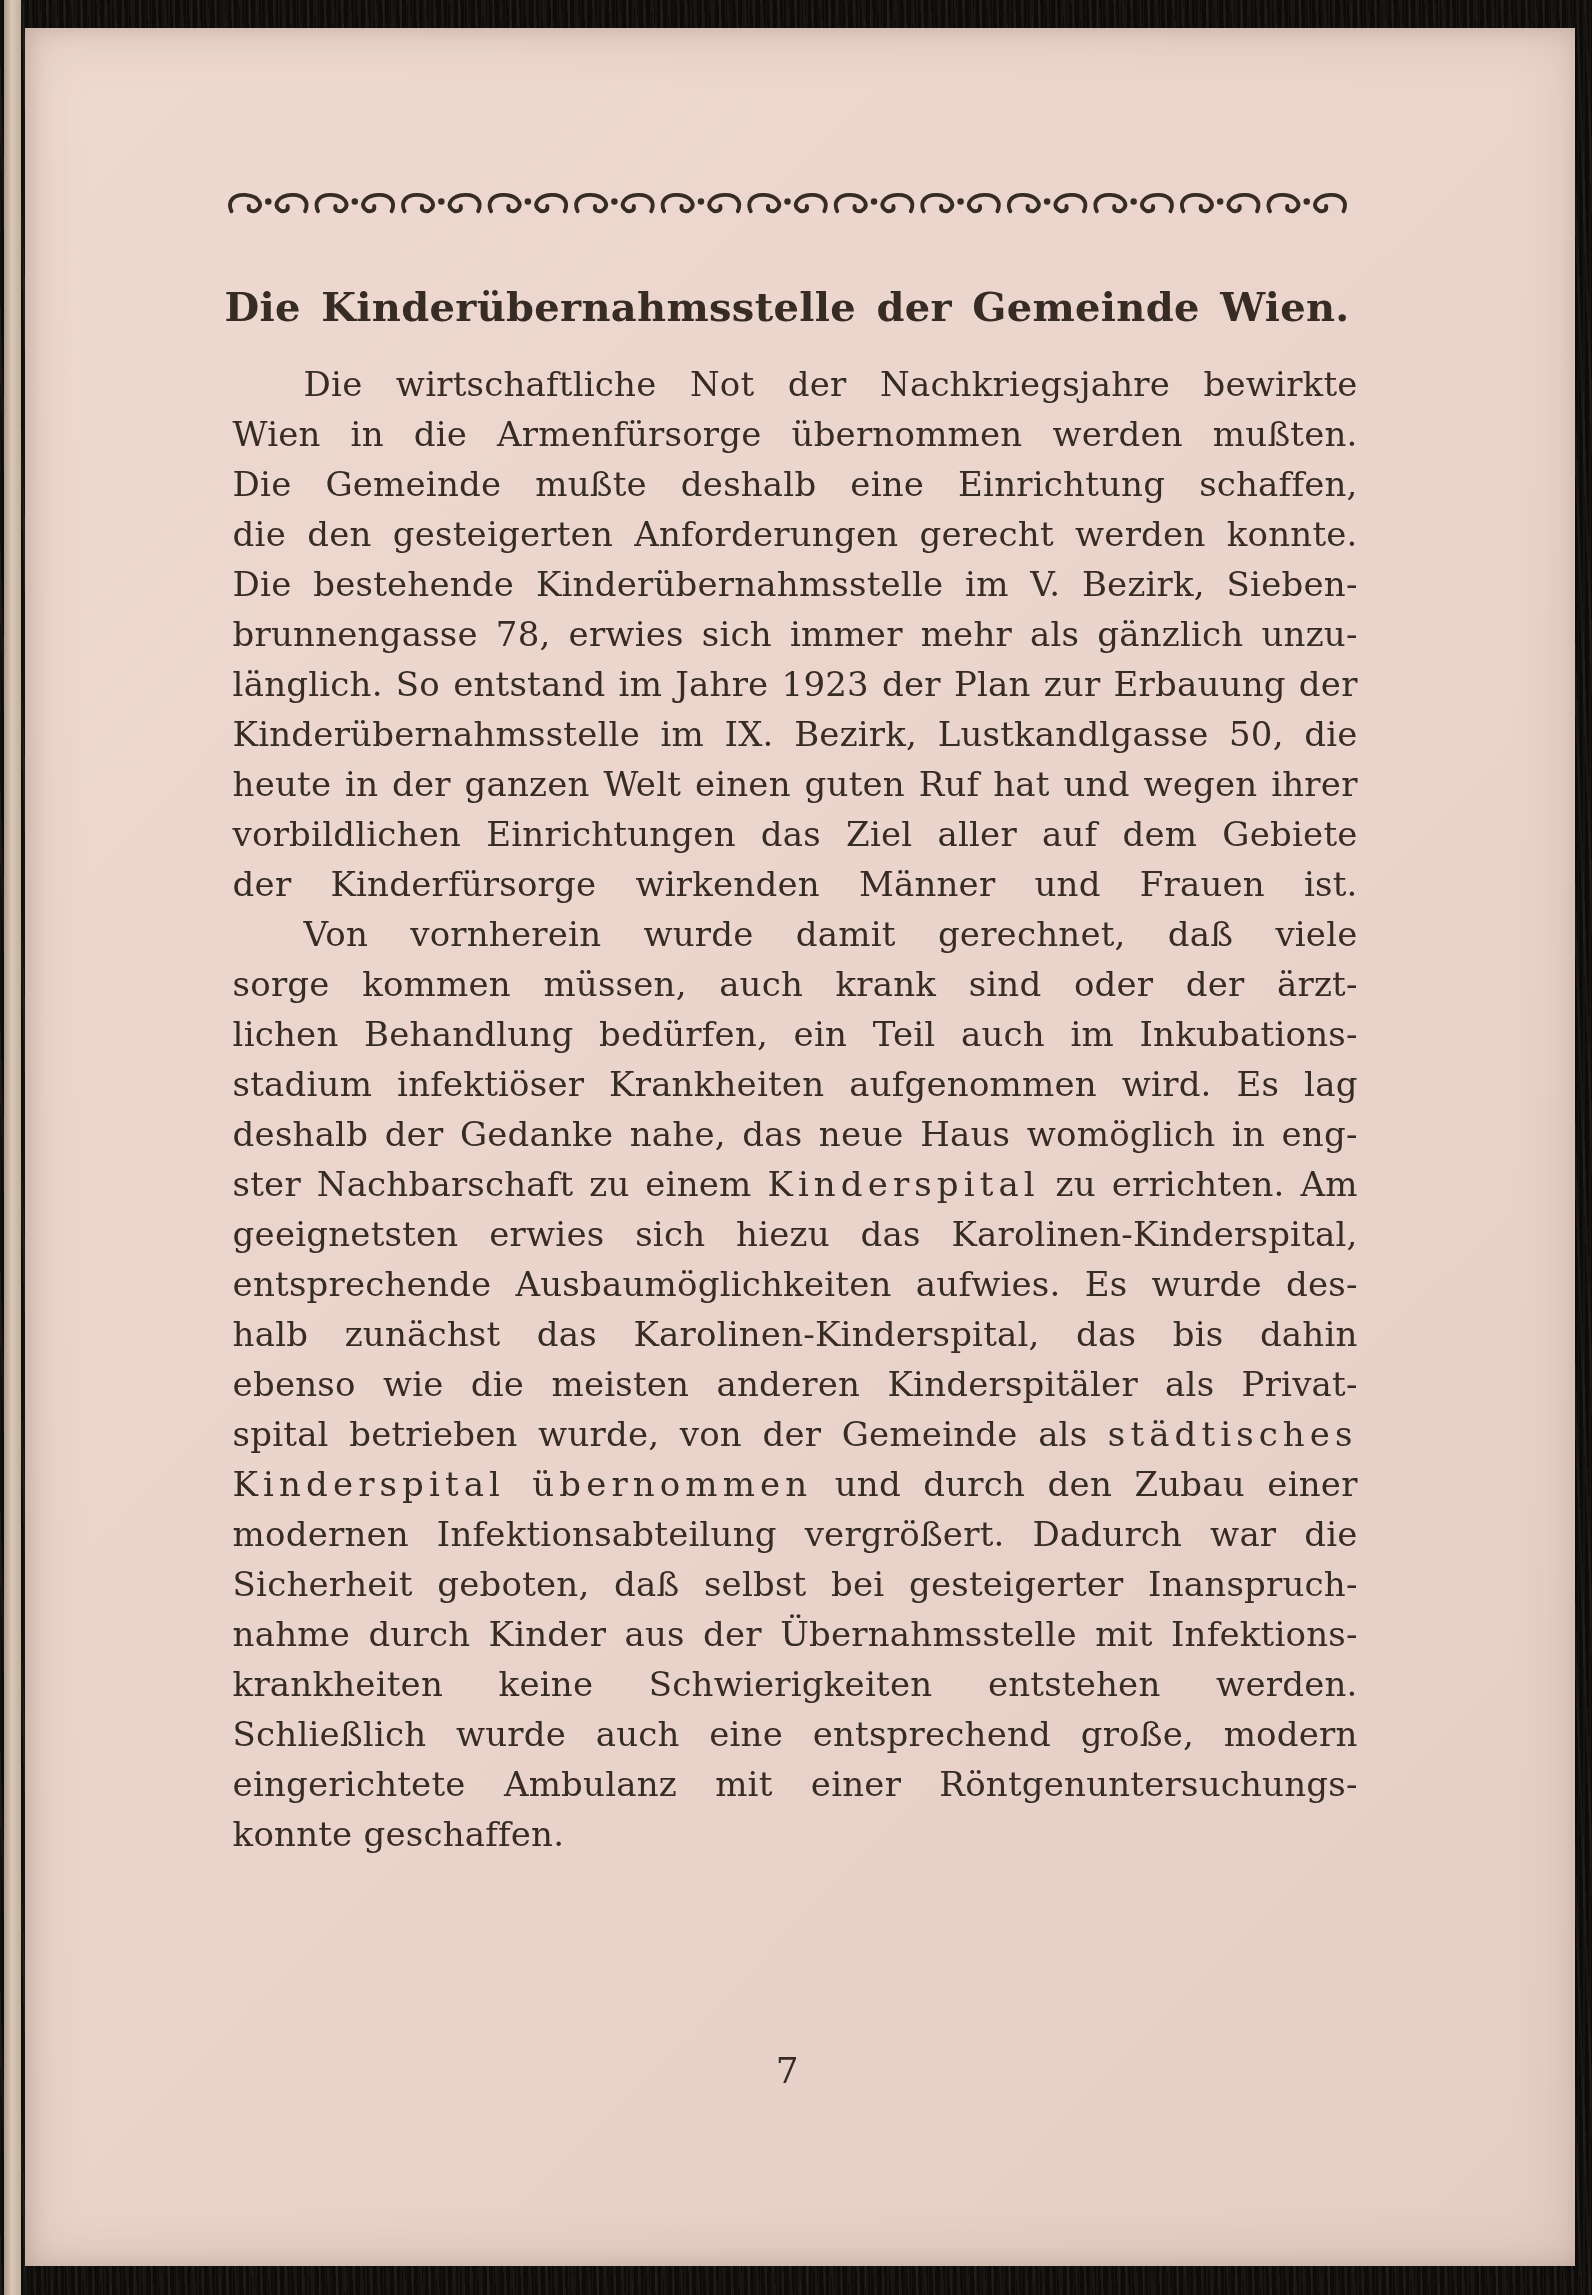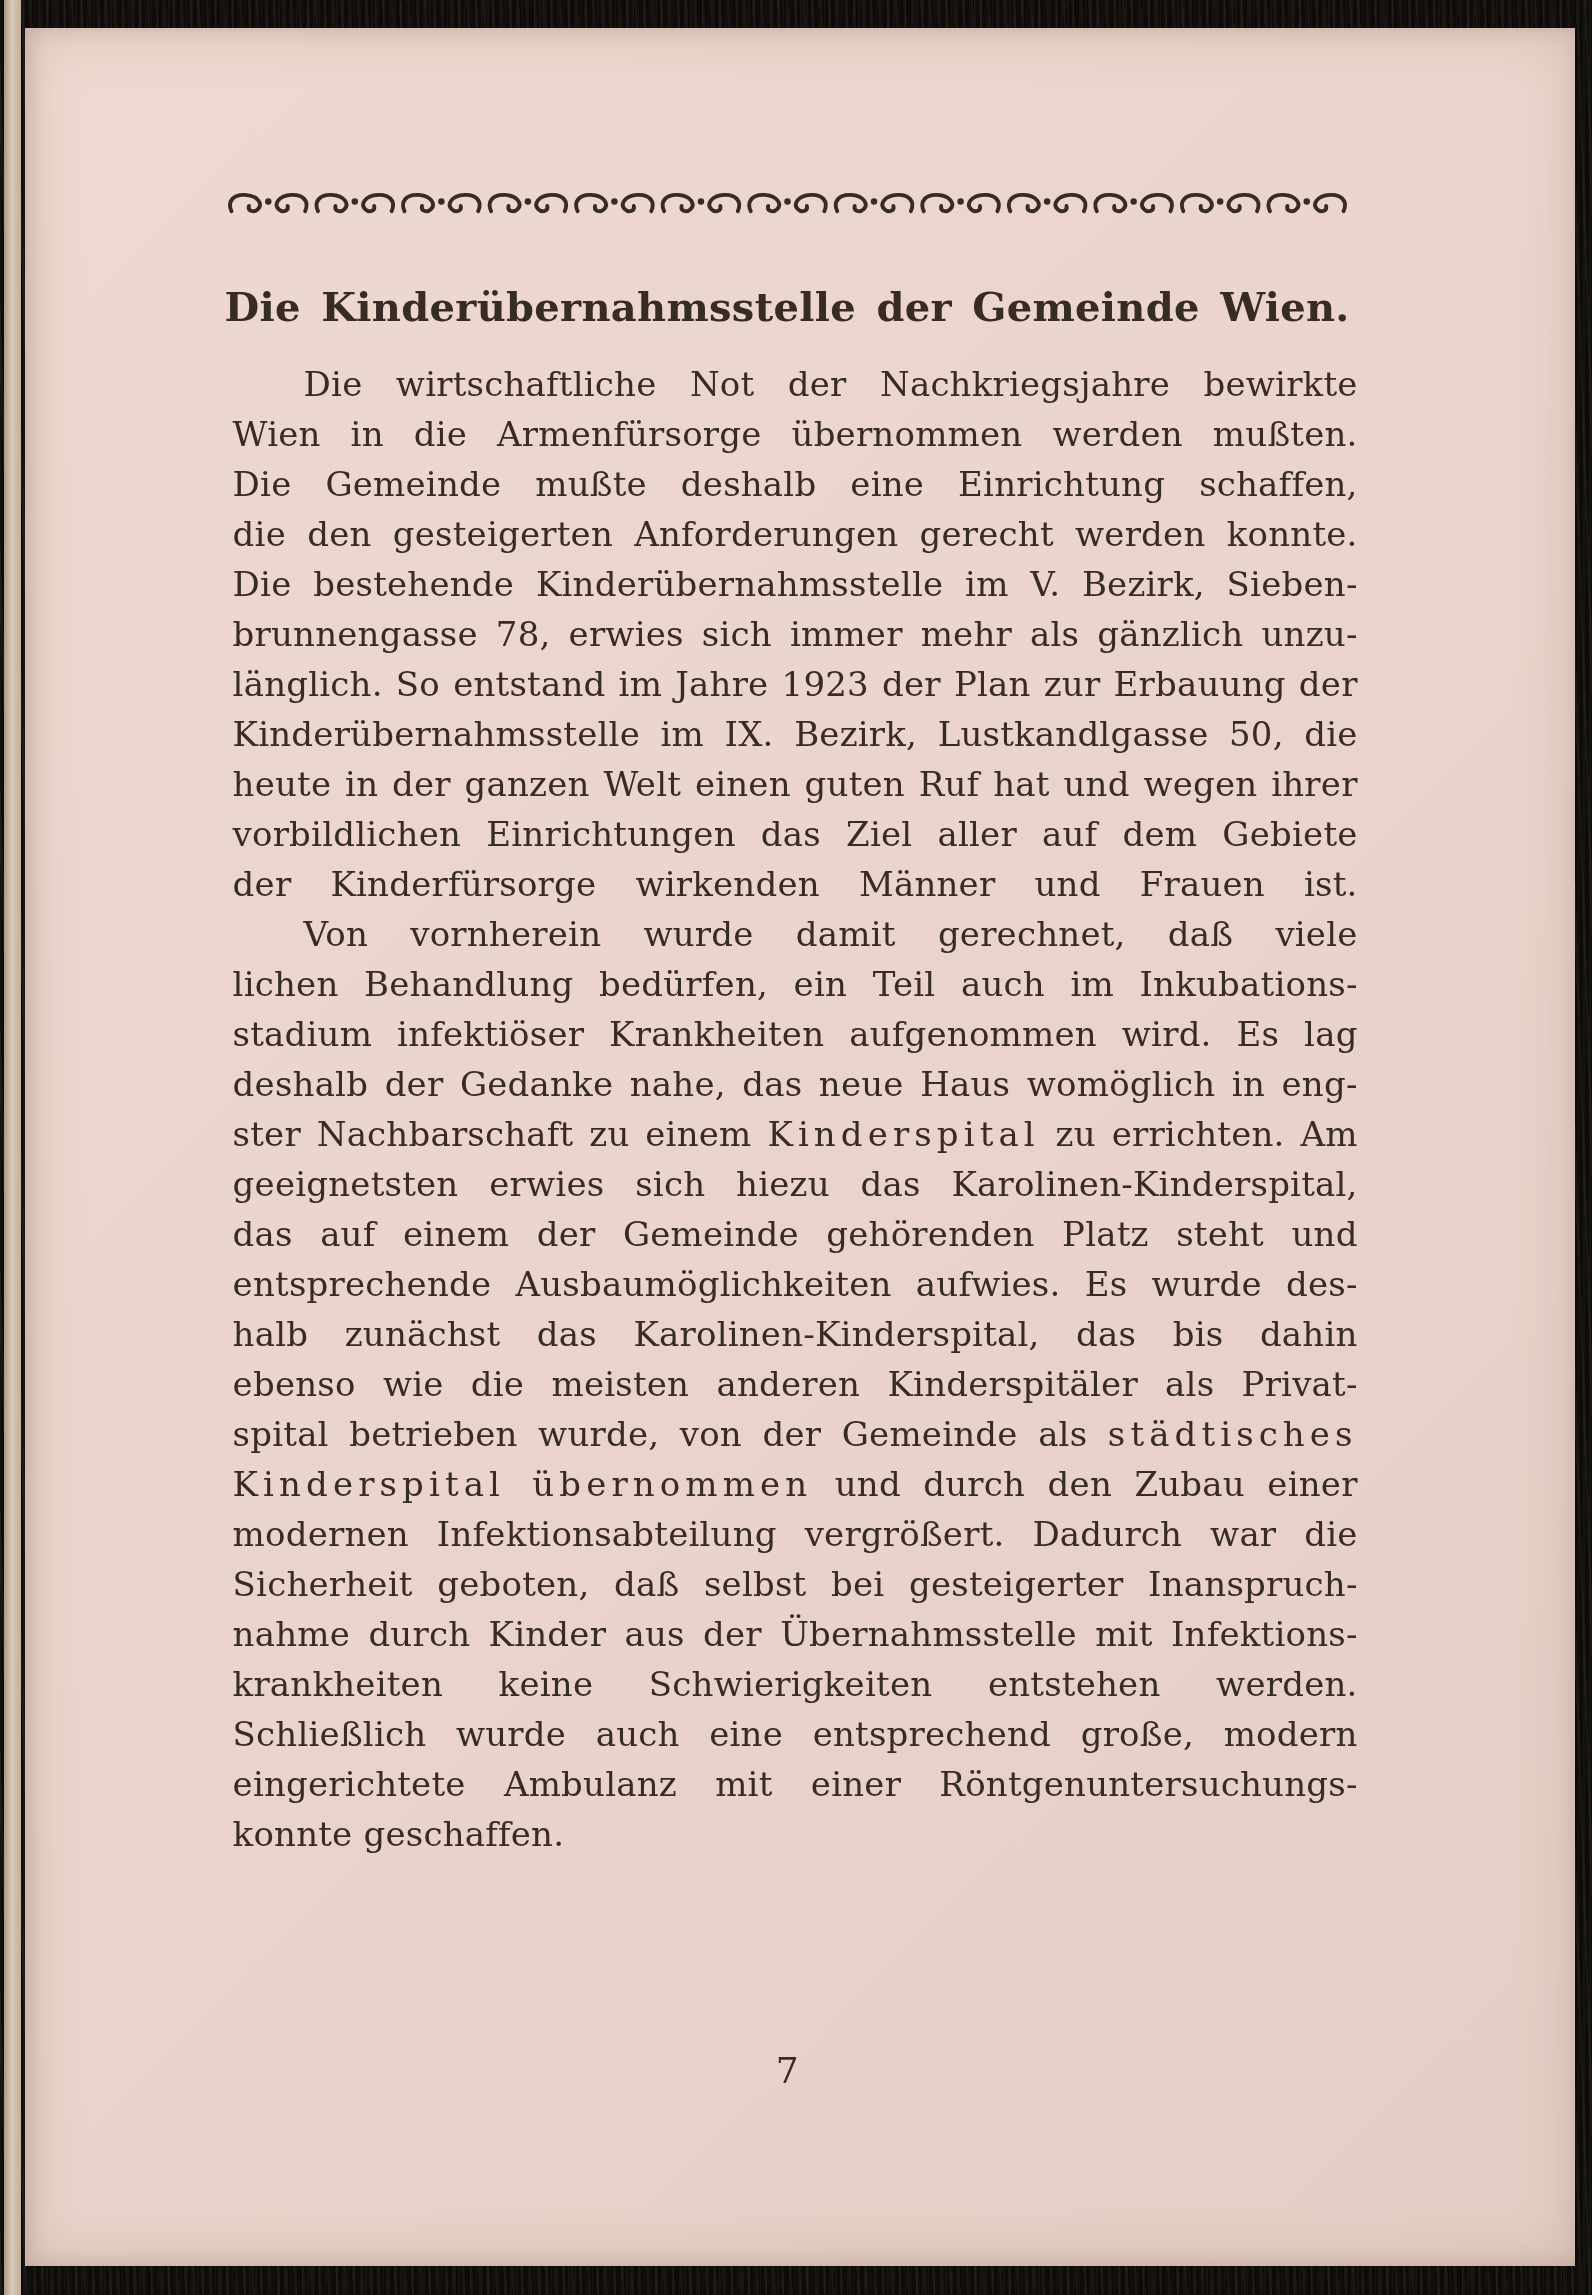--- a/index.html
+++ b/index.html
@@ -101,26 +101,26 @@
         <div class="line"><span>Die bestehende Kinderübernahmsstelle im V. Bezirk, Sieben-</span></div>
         <div class="line"><span>brunnengasse 78, erwies sich immer mehr als gänzlich unzu-</span></div>
         <div class="line"><span>länglich. So entstand im Jahre 1923 der Plan zur Erbauung der</span></div>
         <div class="line"><span>Kinderübernahmsstelle im IX. Bezirk, Lustkandlgasse 50, die</span></div>
         <div class="line"><span>heute in der ganzen Welt einen guten Ruf hat und wegen ihrer</span></div>
         <div class="line"><span>vorbildlichen Einrichtungen das Ziel aller auf dem Gebiete</span></div>
         <div class="line"><span>der Kinderfürsorge wirkenden Männer und Frauen ist.</span></div>
       </div>
       <div>
         <div class="line first"><span>Von vornherein wurde damit gerechnet, daß viele</span></div>
+        <div class="line"><span>sorge kommen müssen, auch krank sind oder der ärzt-</span></div>
         <div class="line"><span>lichen Behandlung bedürfen, ein Teil auch im Inkubations-</span></div>
         <div class="line"><span>stadium infektiöser Krankheiten aufgenommen wird. Es lag</span></div>
         <div class="line"><span>deshalb der Gedanke nahe, das neue Haus womöglich in eng-</span></div>
         <div class="line"><span>ster Nachbarschaft zu einem </span><span class="sperr">Kinderspital</span><span> zu errichten. Am</span></div>
         <div class="line"><span>geeignetsten erwies sich hiezu das Karolinen-Kinderspital,</span></div>
-        <div class="line"><span>das auf einem der Gemeinde gehörenden Platz steht und</span></div>
         <div class="line"><span>entsprechende Ausbaumöglichkeiten aufwies. Es wurde des-</span></div>
         <div class="line"><span>halb zunächst das Karolinen-Kinderspital, das bis dahin</span></div>
         <div class="line"><span>ebenso wie die meisten anderen Kinderspitäler als Privat-</span></div>
         <div class="line"><span>spital betrieben wurde, von der Gemeinde als </span><span class="sperr">städtisches</span></div>
         <div class="line"><span class="sperr">Kinderspital übernommen</span><span> und durch den Zubau einer</span></div>
         <div class="line"><span>modernen Infektionsabteilung vergrößert. Dadurch war die</span></div>
         <div class="line"><span>Sicherheit geboten, daß selbst bei gesteigerter Inanspruch-</span></div>
         <div class="line"><span>nahme durch Kinder aus der Übernahmsstelle mit Infektions-</span></div>
         <div class="line"><span>krankheiten keine Schwierigkeiten entstehen werden.</span></div>
         <div class="line"><span>Schließlich wurde auch eine entsprechend große, modern</span></div>

